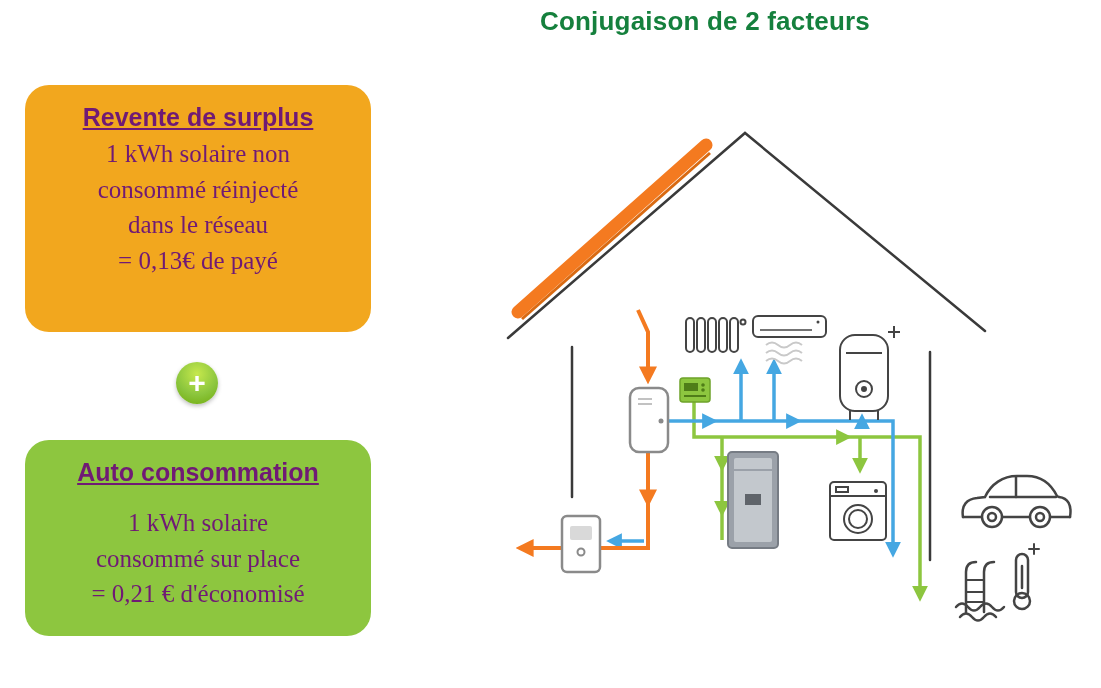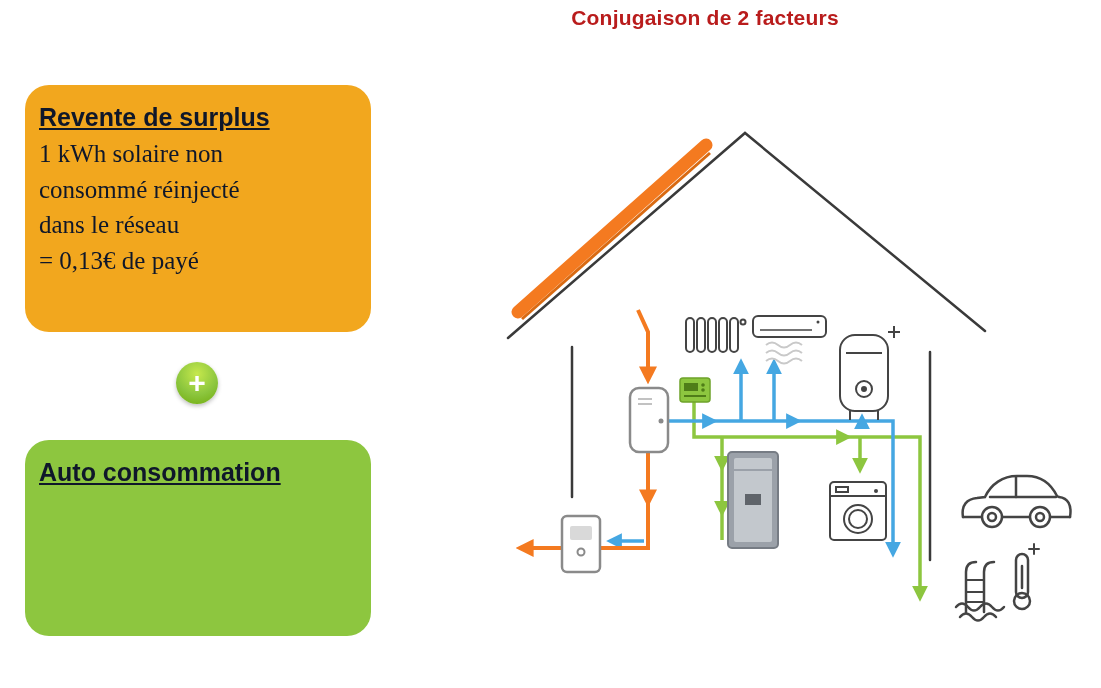--- a/index.html
+++ b/index.html
@@ -2,24 +2,24 @@
 <html><head>
 <meta charset="utf-8">
 <style>
   html,body{margin:0;padding:0;}
   body{
     width:1101px;height:688px;position:relative;background:#ffffff;
     font-family:"Liberation Sans", sans-serif;overflow:hidden;
   }
   .page-title{
     position:absolute;left:430px;top:6px;width:550px;text-align:center;
-    font-size:21px;font-weight:bold;color:#b91c1c;letter-spacing:.2px;
+    font-size:26px;font-weight:bold;color:#15803d;letter-spacing:.2px;
   }
   .card{
-    position:absolute;width:346px;border-radius:24px;color:#0f172a;
+    position:absolute;width:346px;border-radius:24px;color:#701a75;text-align:center;
     box-sizing:border-box;padding:16px 14px;
   }
   .card-surplus{left:25px;top:85px;height:247px;background:#f2a71e;}
   .card-auto{left:25px;top:440px;height:196px;background:#8dc63f;}
   .card h2{
     margin:2px 0 4px 0;font-size:25px;font-weight:bold;text-decoration:underline;
   }
   .card-auto h2{margin-bottom:18px;}
   .card .card-body{
     font-size:25px;line-height:1.42;white-space:pre-line;font-family:Liberation Serif, serif;
@@ -43,20 +43,23 @@
   <div class="card-body">1 kWh solaire non
 consommé réinjecté
 dans le réseau
 = 0,13€ de payé</div>
 </div>
 
 <div class="plus-badge">+</div>
 
 <div class="card card-auto">
   <h2>Auto consommation</h2>
+  <div class="card-body">1 kWh solaire
+consommé sur place
+= 0,21 € d'économisé</div>
 </div>
 
 <svg class="house-svg" width="1101" height="688" viewBox="0 0 1101 688" xmlns="http://www.w3.org/2000/svg">
   <defs>
     <marker id="ao" markerWidth="4.5" markerHeight="4.5" refX="3.4" refY="2.25" orient="auto">
       <path d="M0,0 L4.5,2.25 L0,4.5 Z" fill="#f47a20"></path>
     </marker>
     <marker id="ab" markerWidth="4.5" markerHeight="4.5" refX="3.4" refY="2.25" orient="auto">
       <path d="M0,0 L4.5,2.25 L0,4.5 Z" fill="#45a7e2"></path>
     </marker>

